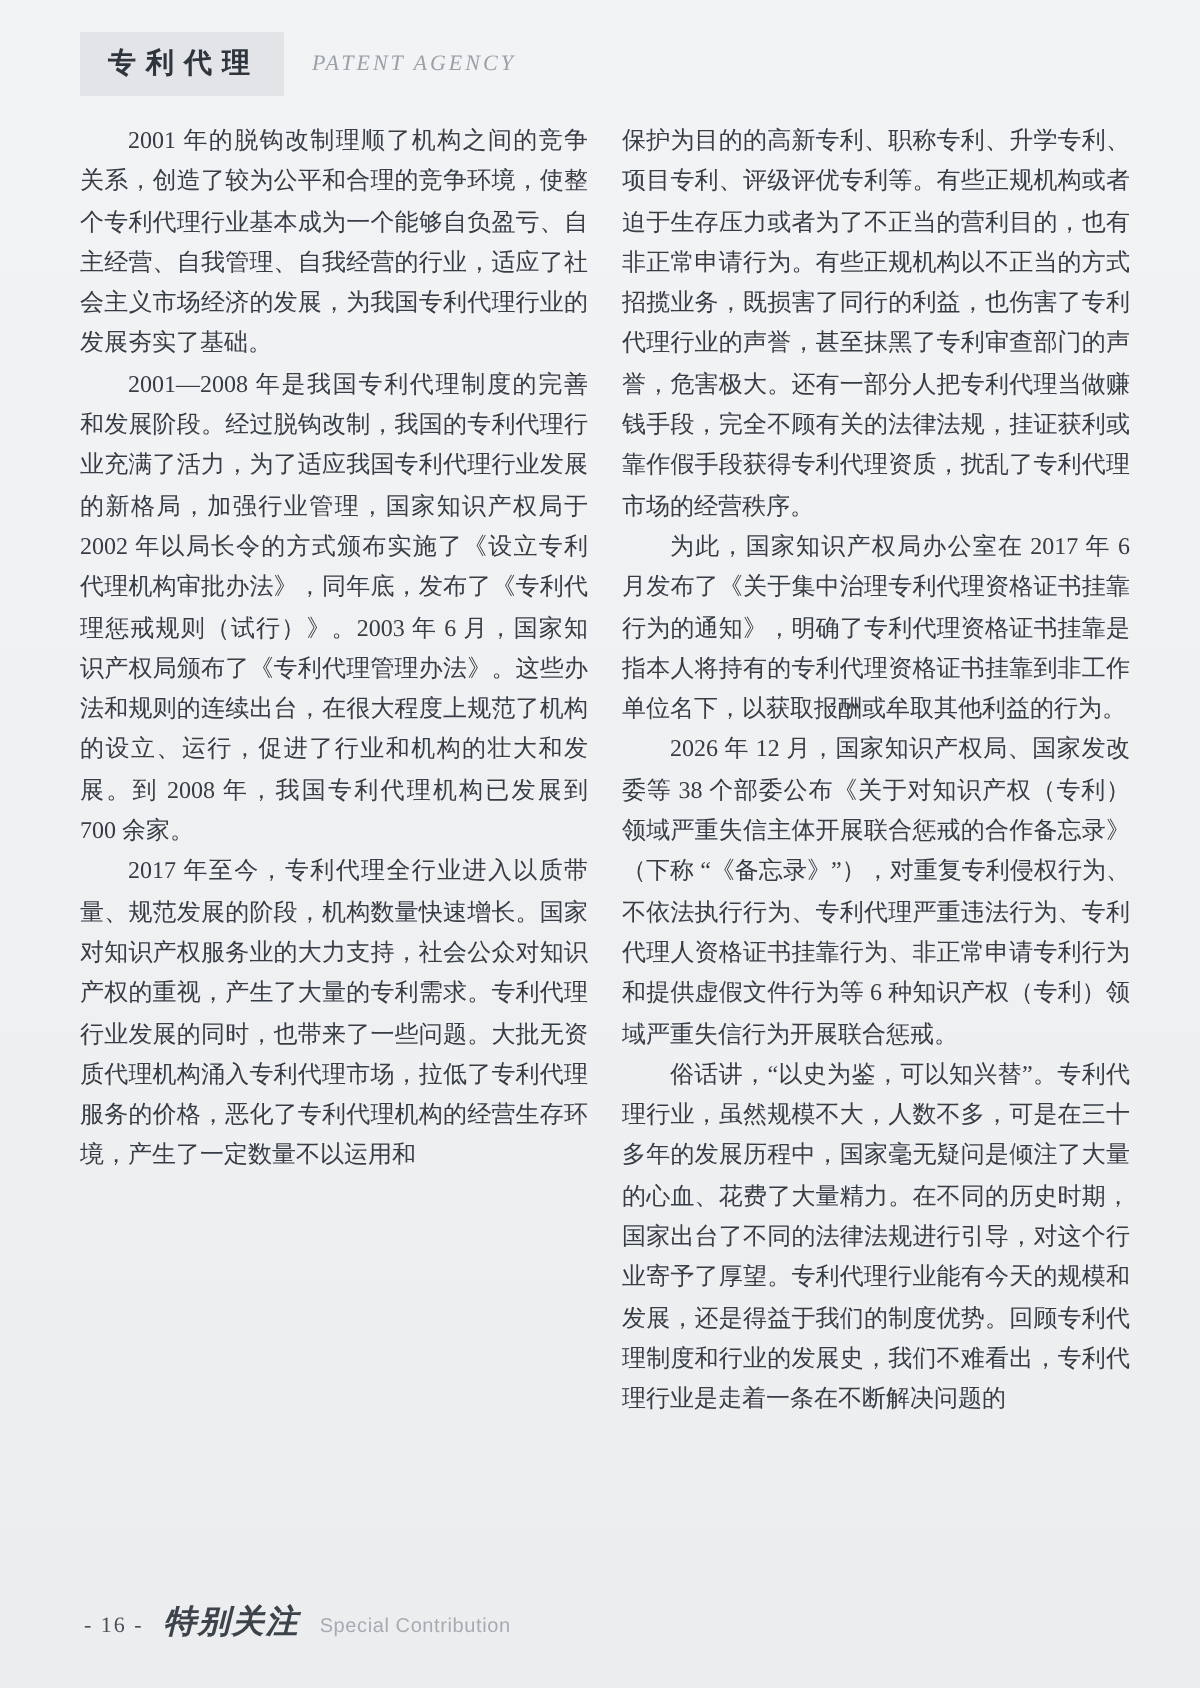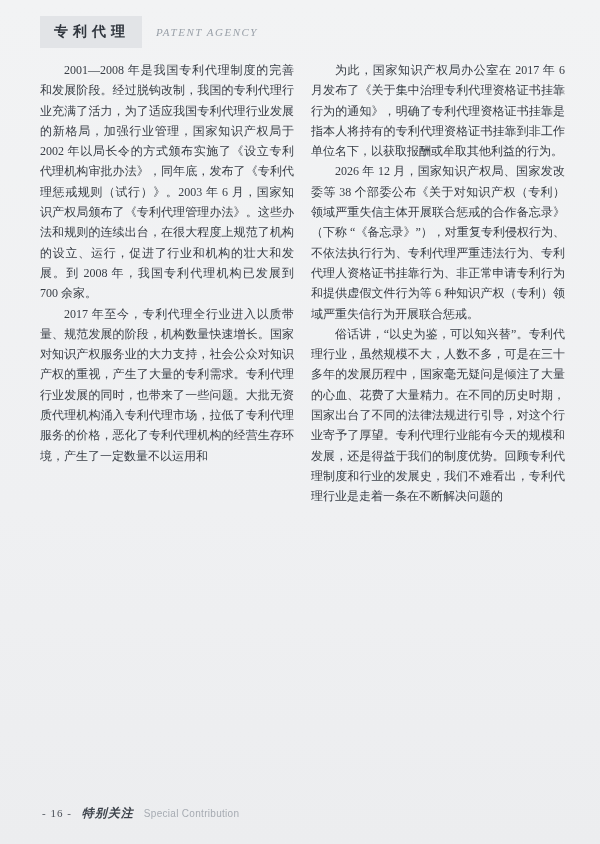--- a/index.html
+++ b/index.html
@@ -41,21 +41,21 @@
   }
   .col p { margin: 0; text-indent: 2em; }
   .col p.cont { text-indent: 0; }
 
   .footer {
     position: absolute; left: 42px; bottom: 22px;
     display: flex; align-items: baseline; gap: 10px; margin-top: 13px;
   }
   .page-num { font-size: 11px; letter-spacing: 1px; color: #4a5058; }
   .footer-cn {
-    font-style: italic; font-weight: bold; font-size: 12px;
+    font-style: italic; font-weight: bold; font-size: 16px;
     letter-spacing: 1px; color: #3d434b;
   }
   .footer-en {
     font-family: "Liberation Sans", "DejaVu Sans", sans-serif;
     font-size: 10px; color: #a6abb2; letter-spacing: 0.3px;
   }
 </style>
 </head>
 <body>
 
@@ -63,24 +63,26 @@
 
   <div class="header">
     <div class="header-box">
       <span>专利代理</span>
     </div>
     <span class="header-en">PATENT AGENCY</span>
   </div>
 
   <div class="cols">
     <div class="col">
+      <p>2001 年的脱钩改制理顺了机构之间的竞争关系，创造了较为公平和合理的竞争环境，使整个专利代理行业基本成为一个能够自负盈亏、自主经营、自我管理、自我经营的行业，适应了社会主义市场经济的发展，为我国专利代理行业的发展夯实了基础。</p>
       <p>2001—2008 年是我国专利代理制度的完善和发展阶段。经过脱钩改制，我国的专利代理行业充满了活力，为了适应我国专利代理行业发展的新格局，加强行业管理，国家知识产权局于 2002 年以局长令的方式颁布实施了《设立专利代理机构审批办法》，同年底，发布了《专利代理惩戒规则（试行）》。2003 年 6 月，国家知识产权局颁布了《专利代理管理办法》。这些办法和规则的连续出台，在很大程度上规范了机构的设立、运行，促进了行业和机构的壮大和发展。到 2008 年，我国专利代理机构已发展到 700 余家。</p>
       <p>2017 年至今，专利代理全行业进入以质带量、规范发展的阶段，机构数量快速增长。国家对知识产权服务业的大力支持，社会公众对知识产权的重视，产生了大量的专利需求。专利代理行业发展的同时，也带来了一些问题。大批无资质代理机构涌入专利代理市场，拉低了专利代理服务的价格，恶化了专利代理机构的经营生存环境，产生了一定数量不以运用和</p>
     </div>
     <div class="col">
+      <p class="cont">保护为目的的高新专利、职称专利、升学专利、项目专利、评级评优专利等。有些正规机构或者迫于生存压力或者为了不正当的营利目的，也有非正常申请行为。有些正规机构以不正当的方式招揽业务，既损害了同行的利益，也伤害了专利代理行业的声誉，甚至抹黑了专利审查部门的声誉，危害极大。还有一部分人把专利代理当做赚钱手段，完全不顾有关的法律法规，挂证获利或靠作假手段获得专利代理资质，扰乱了专利代理市场的经营秩序。</p>
       <p>为此，国家知识产权局办公室在 2017 年 6 月发布了《关于集中治理专利代理资格证书挂靠行为的通知》，明确了专利代理资格证书挂靠是指本人将持有的专利代理资格证书挂靠到非工作单位名下，以获取报酬或牟取其他利益的行为。</p>
       <p>2026 年 12 月，国家知识产权局、国家发改委等 38 个部委公布《关于对知识产权（专利）领域严重失信主体开展联合惩戒的合作备忘录》（下称 “《备忘录》”），对重复专利侵权行为、不依法执行行为、专利代理严重违法行为、专利代理人资格证书挂靠行为、非正常申请专利行为和提供虚假文件行为等 6 种知识产权（专利）领域严重失信行为开展联合惩戒。</p>
       <p>俗话讲，“以史为鉴，可以知兴替”。专利代理行业，虽然规模不大，人数不多，可是在三十多年的发展历程中，国家毫无疑问是倾注了大量的心血、花费了大量精力。在不同的历史时期，国家出台了不同的法律法规进行引导，对这个行业寄予了厚望。专利代理行业能有今天的规模和发展，还是得益于我们的制度优势。回顾专利代理制度和行业的发展史，我们不难看出，专利代理行业是走着一条在不断解决问题的</p>
     </div>
   </div>
 
   <div class="footer">
     <span class="page-num">- 16 -</span>
     <span class="footer-cn">特别关注</span>
     <span class="footer-en">Special Contribution</span>

